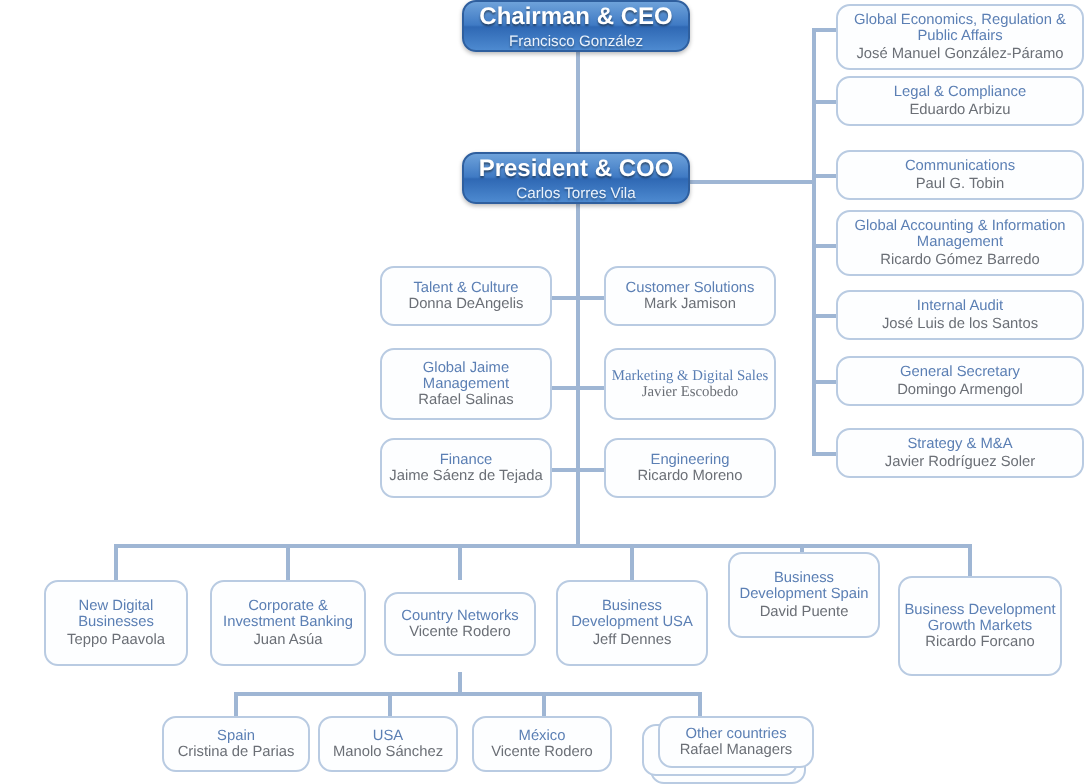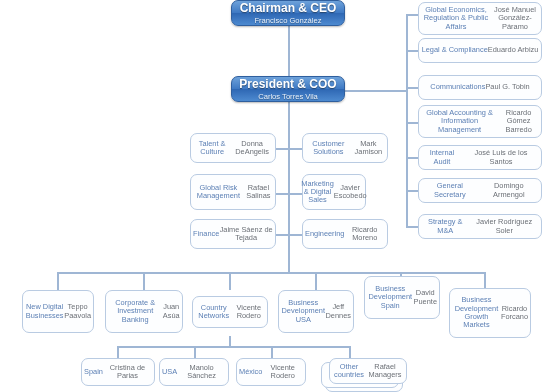--- a/index.html
+++ b/index.html
@@ -6,21 +6,21 @@
   body{width:545px;height:392px;position:relative;overflow:hidden;
        font-family:"Liberation Sans","DejaVu Sans",sans-serif;}
   #chart{position:absolute;inset:0;}
   
   .ln{position:absolute;background:#9fb6d4;}
   .vl{width:2px;}
   .hl{height:2px;}
   
   .node{position:absolute;box-sizing:border-box;border:1px solid #b9cbe2;
         border-radius:7px;background:#fdfeff;color:#4a6fa5;
-        display:flex;flex-direction:row;align-items:center;
+        display:flex;flex-direction:column;align-items:center;
         justify-content:center;text-align:center;line-height:1.12;
         font-size:7.4px;padding:1px 2px;}
   .node .t{color:#5b7fb4;}
   .node .n{color:#6b6f76;}
   
   .exec{position:absolute;box-sizing:border-box;border-radius:7px;
         border:1px solid #2f5f9e;
         background:linear-gradient(180deg,#6ea2da 0%,#3f7ac4 48%,#2f68b4 52%,#4d8ad0 100%);
         box-shadow:0 1px 2px rgba(0,0,0,.28);
         display:flex;flex-direction:column;align-items:center;
@@ -111,33 +111,33 @@
   <div class="node" style="left:418px;top:214px;width:124px;height:25px;">
     <span class="t">Strategy &amp; M&amp;A</span>
     <span class="n">Javier Rodríguez Soler</span>
   </div>
 
   <div class="node" style="left:190px;top:133px;width:86px;height:30px;">
     <span class="t">Talent &amp; Culture</span>
     <span class="n">Donna DeAngelis</span>
   </div>
   <div class="node" style="left:190px;top:174px;width:86px;height:36px;">
-    <span class="t">Global Risk Management</span>
+    <span class="t">Global Jaime Management</span>
     <span class="n">Rafael Salinas</span>
   </div>
   <div class="node" style="left:190px;top:219px;width:86px;height:30px;">
     <span class="t">Finance</span>
     <span class="n">Jaime Sáenz de Tejada</span>
   </div>
 
   <div class="node" style="left:302px;top:133px;width:86px;height:30px;">
     <span class="t">Customer Solutions</span>
     <span class="n">Mark Jamison</span>
   </div>
-  <div class="node" style="left:302px;top:174px;width:64px;height:36px;">
+  <div class="node" style="left:302px;top:174px;width:86px;height:36px;font-family:Liberation Serif, serif;">
     <span class="t">Marketing &amp; Digital Sales</span>
     <span class="n">Javier Escobedo</span>
   </div>
   <div class="node" style="left:302px;top:219px;width:86px;height:30px;">
     <span class="t">Engineering</span>
     <span class="n">Ricardo Moreno</span>
   </div>
 
   <div class="node" style="left:22px;top:290px;width:72px;height:43px;">
     <span class="t">New Digital Businesses</span>

